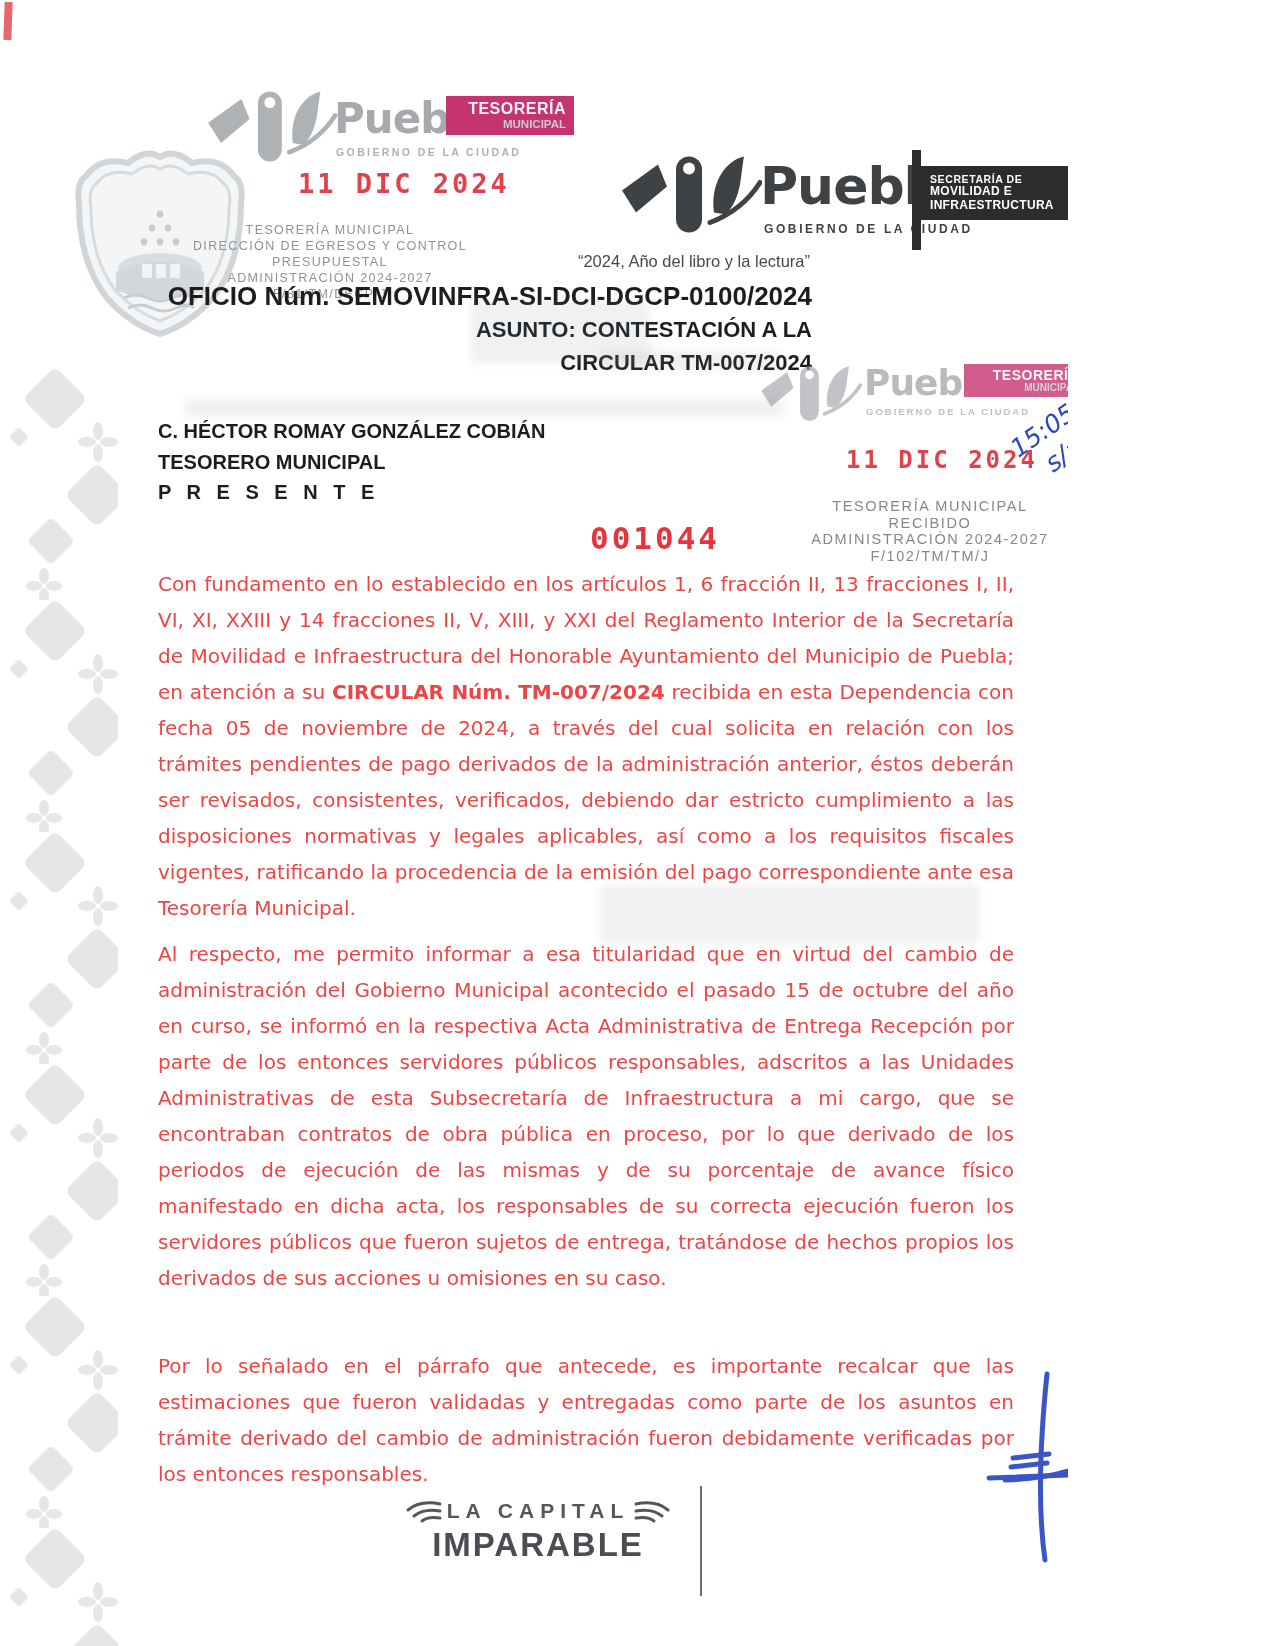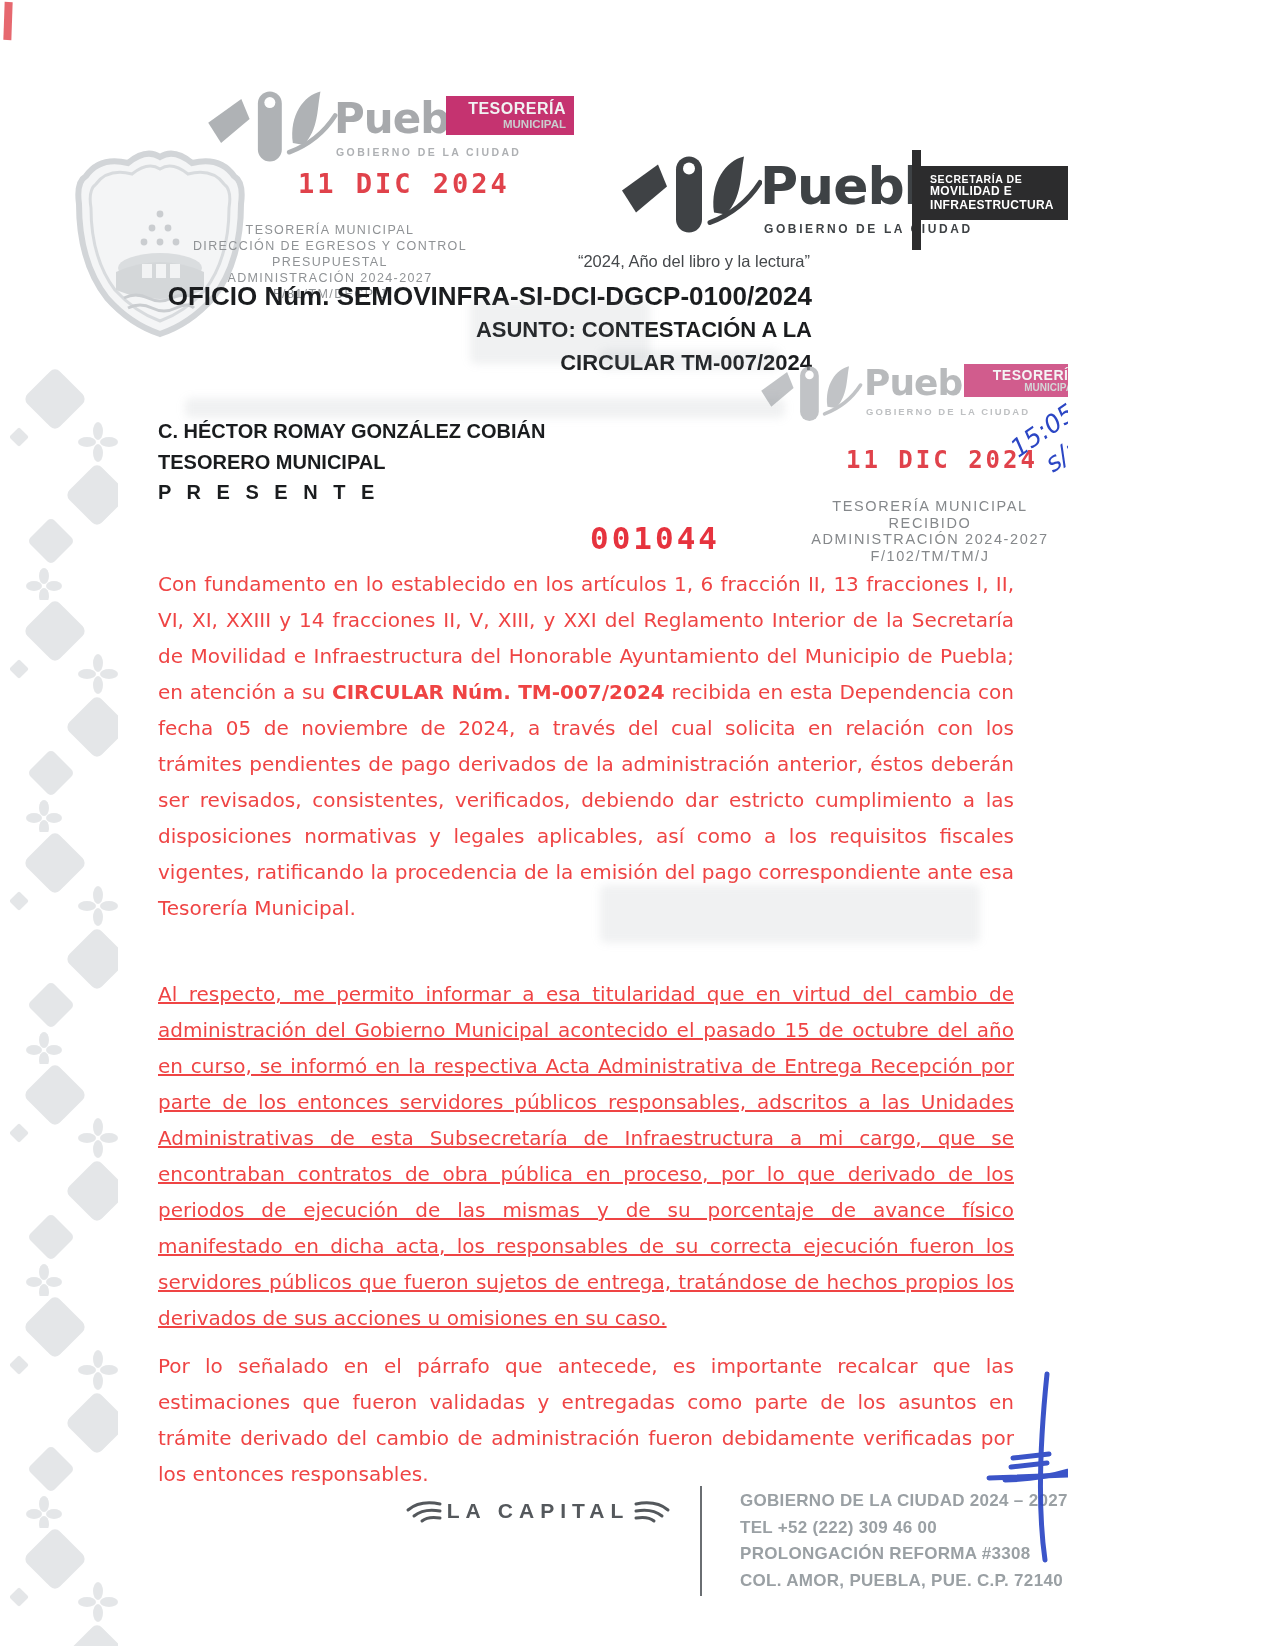--- a/index.html
+++ b/index.html
@@ -70,21 +70,21 @@
   .addr .presente{letter-spacing:5px;}
 
   
   .folio{left:590px;top:520px;font-family:"DejaVu Sans Mono",monospace;font-weight:bold;
          font-size:31px;color:#e6333e;letter-spacing:3px;filter:blur(.3px);}
 
   
   .body-p{left:158px;width:856px;margin:0;text-align:justify;
           font-family:"DejaVu Sans",sans-serif;font-size:20px;line-height:36px;color:#ef4444;}
   .p1{top:566px;}
-  .p2{top:976px;text-decoration:underline;}
+  .p2{top:936px;}
   .p3{top:1348px;}
 
   
   .footer-logo{left:388px;top:1498px;width:300px;text-align:center;color:#54585c;}
   .footer-logo .s1{font-size:21px;font-weight:bold;letter-spacing:6px;display:inline-block;vertical-align:middle;}
   .footer-logo .s2{font-size:33px;font-weight:bold;letter-spacing:2px;color:#4a4e52;margin-top:2px;}
   .wing{display:inline-block;vertical-align:middle;}
   .footer-divider{left:700px;top:1486px;width:2px;height:110px;background:#6a6e72;}
   .footer-addr{left:740px;top:1488px;font-size:17px;line-height:26.5px;color:#9aa0a4;font-weight:bold;letter-spacing:.3px;}
 
@@ -256,30 +256,25 @@
       </svg>
       <span class="s1">LA CAPITAL</span>
       <svg class="wing" width="38" height="26" viewBox="0 0 38 26">
         <g fill="none" stroke="#54585c" stroke-width="3" stroke-linecap="round">
           <path d="M2,6 Q22,2 34,12"></path>
             <path d="M2,13 Q18,10 28,18"></path>
             <path d="M2,20 Q14,18 20,23"></path>
         </g>
       </svg>
     </div>
+    <div class="s2">IMPARABLE</div>
   </div>
 
   <div class="abs footer-divider"></div>
 
-  <div class="abs footer-addr">
-    <div>GOBIERNO DE LA CIUDAD 2024 – 2027</div>
-    <div>TEL +52 (222) 309 46 00</div>
-    <div>PROLONGACIÓN REFORMA #3308</div>
-    <div>COL. AMOR, PUEBLA, PUE. C.P. 72140</div>
-  </div>
 
   <svg class="abs rubric" width="222" height="212" viewBox="0 0 222 212">
     <g fill="none" stroke="#2b46c4" stroke-width="5" stroke-linecap="round" opacity="0.92">
       <path d="M62,12 C56,70 52,142 60,198"></path>
       <path d="M152,34 C144,92 142,152 148,204"></path>
       <path d="M152,34 C152,88 96,116 20,118"></path>
       <path d="M4,116 L218,108"></path>
       <path d="M28,96 L64,92"></path>
       <path d="M26,105 L62,101"></path>
     </g>

